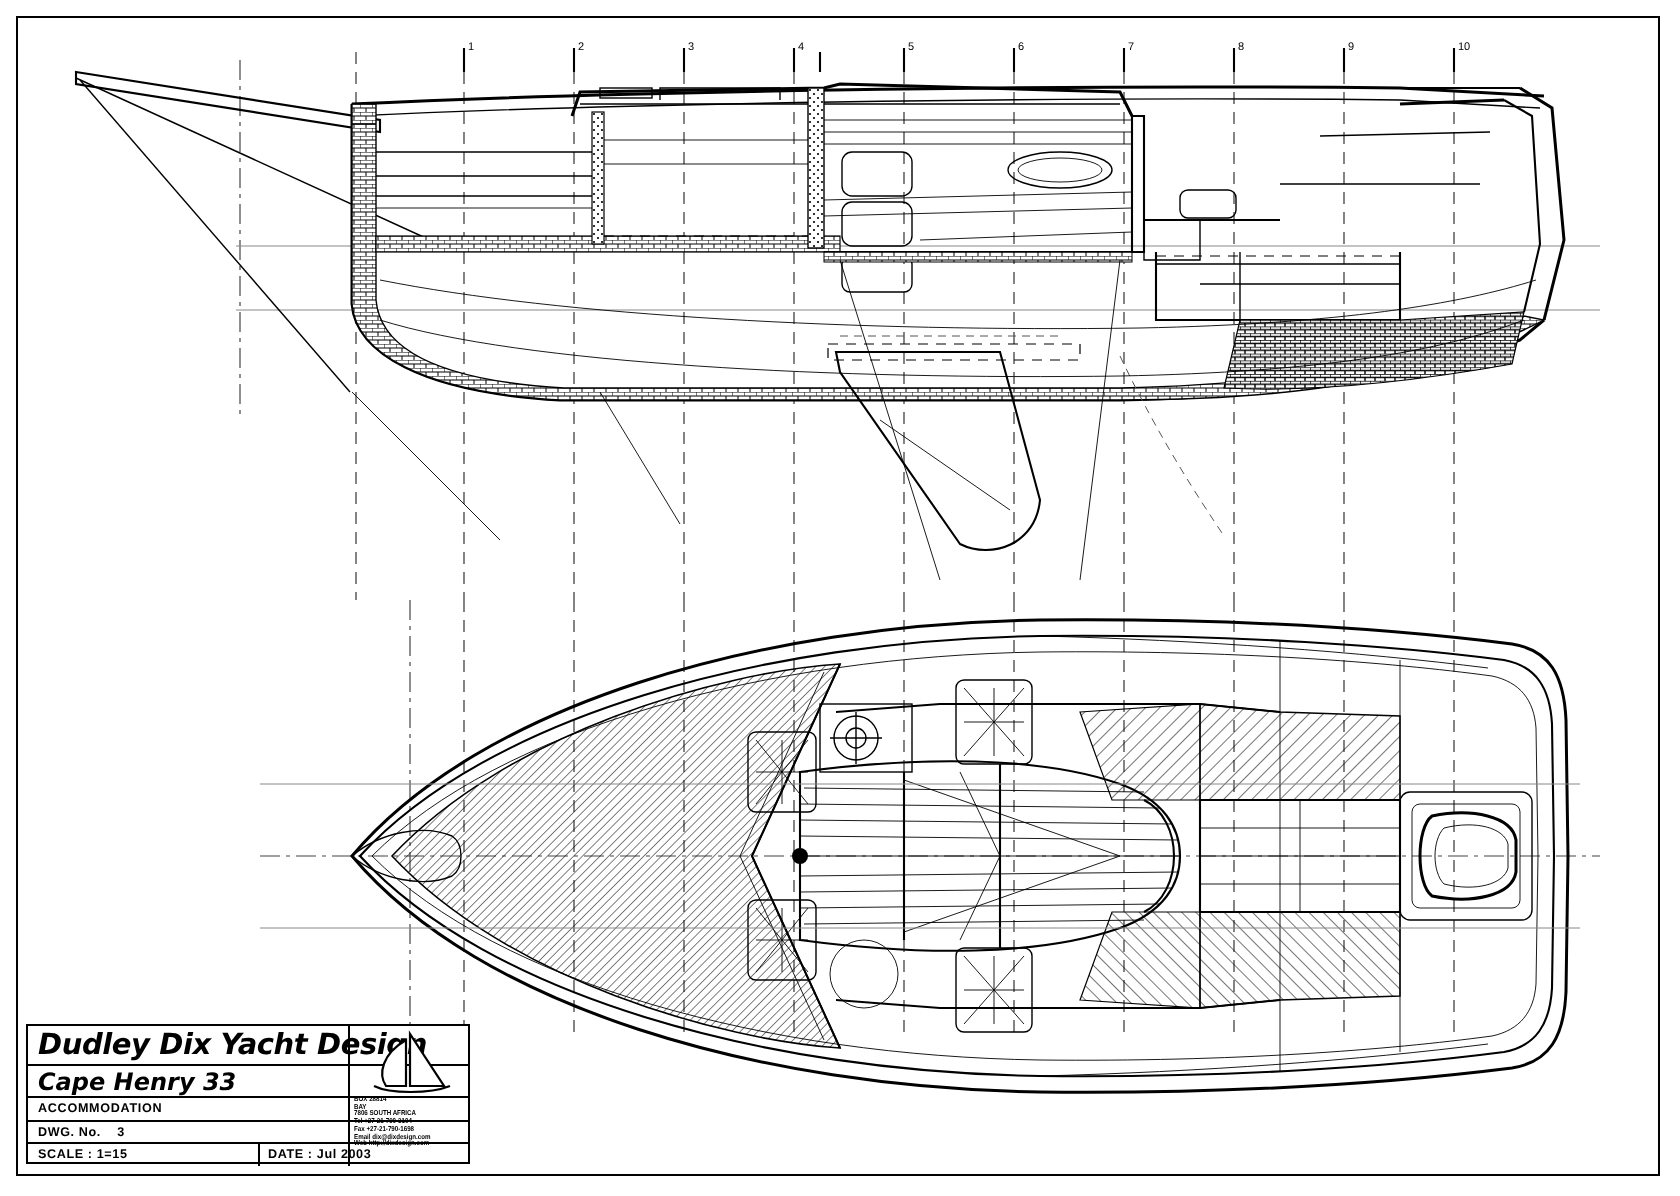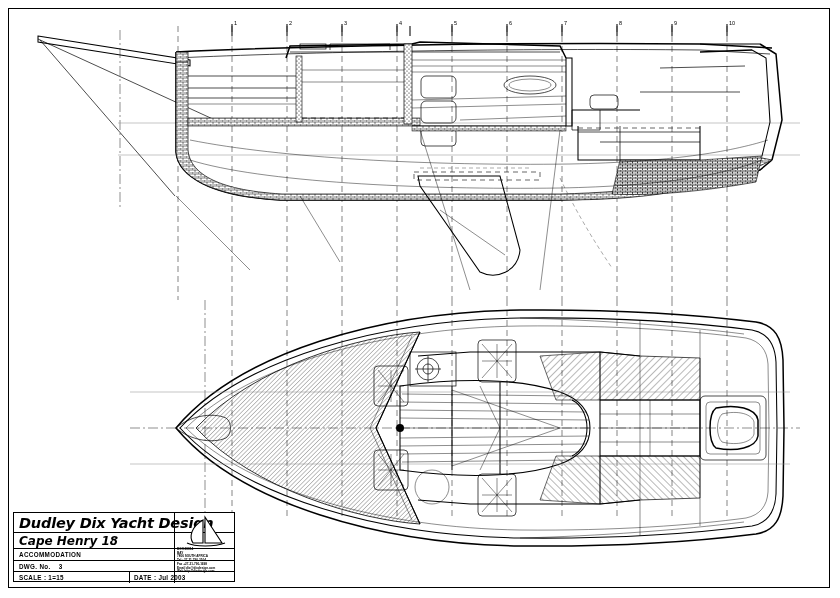--- a/index.html
+++ b/index.html
@@ -377,21 +377,21 @@
       <line class="lnG" x1="130" y1="392" x2="790" y2="392"></line>
       <line class="lnG" x1="130" y1="464" x2="790" y2="464"></line>
     </g>
   </svg>
 
   <div id="tb">
     <div class="tbrow r1">
       <div class="brand">Dudley Dix Yacht Design</div>
     </div>
     <div class="tbrow r2">
-      <div class="model">Cape Henry 18</div>
+      <div class="model">Cape Henry 33</div>
     </div>
     <div class="tbrow r3">
       <div class="sub">ACCOMMODATION</div>
     </div>
     <div class="tbrow r4">
       <div class="dwg">
         <span>DWG. No.</span>
         &nbsp;&nbsp;
         <span>3</span>
       </div>

